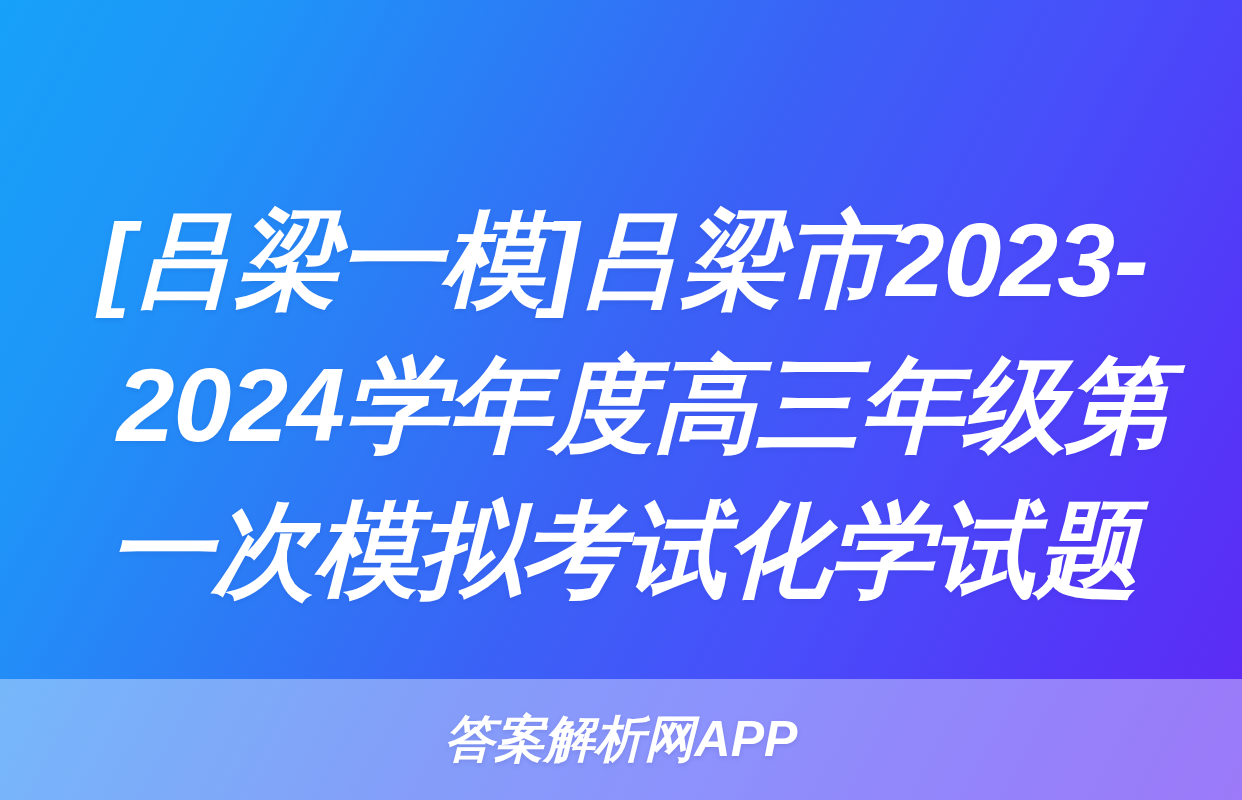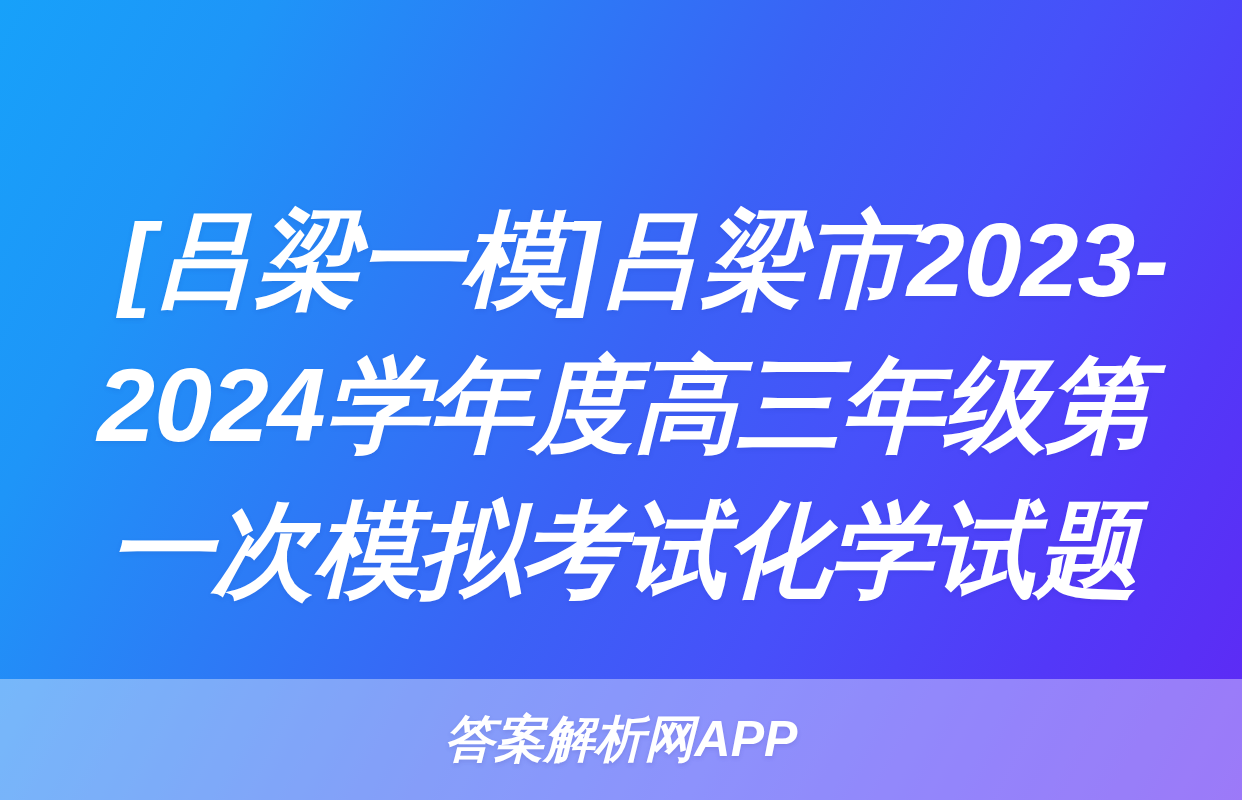--- a/index.html
+++ b/index.html
@@ -43,22 +43,22 @@
     color: #ffffff;
     font-size: 104px;
     line-height: 145px;
     font-weight: 700;
     font-style: italic;
     letter-spacing: -1px;
     white-space: nowrap;
     text-shadow: 0 2px 5px rgba(20, 40, 140, 0.10);
   }
 
-  .headline-line.l1 { text-align: right; }
-  .headline-line.l2 { text-align: center; }
+  .headline-line.l1 { text-align: center; }
+  .headline-line.l2 { text-align: right; }
   .headline-line.l3 { text-align: center; }
 
   
   #footer-band {
     position: absolute;
     left: 0;
     right: 0;
     top: 679px;
     height: 121px;
     background: rgba(255, 255, 255, 0.38);

